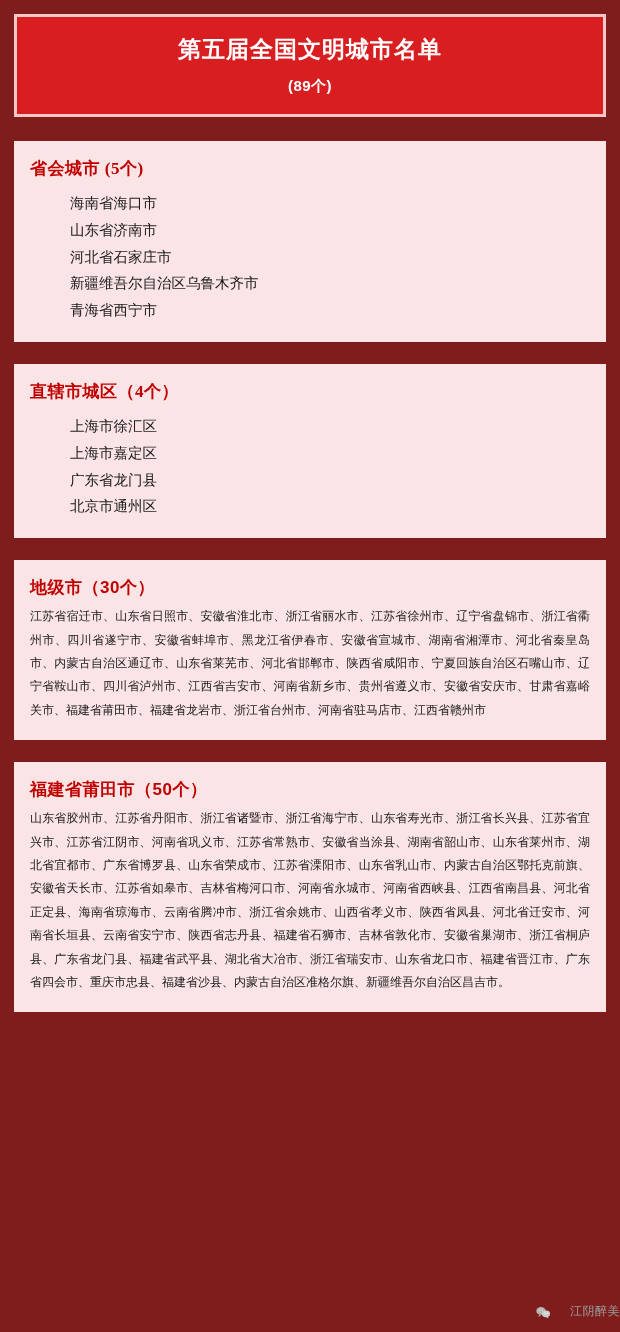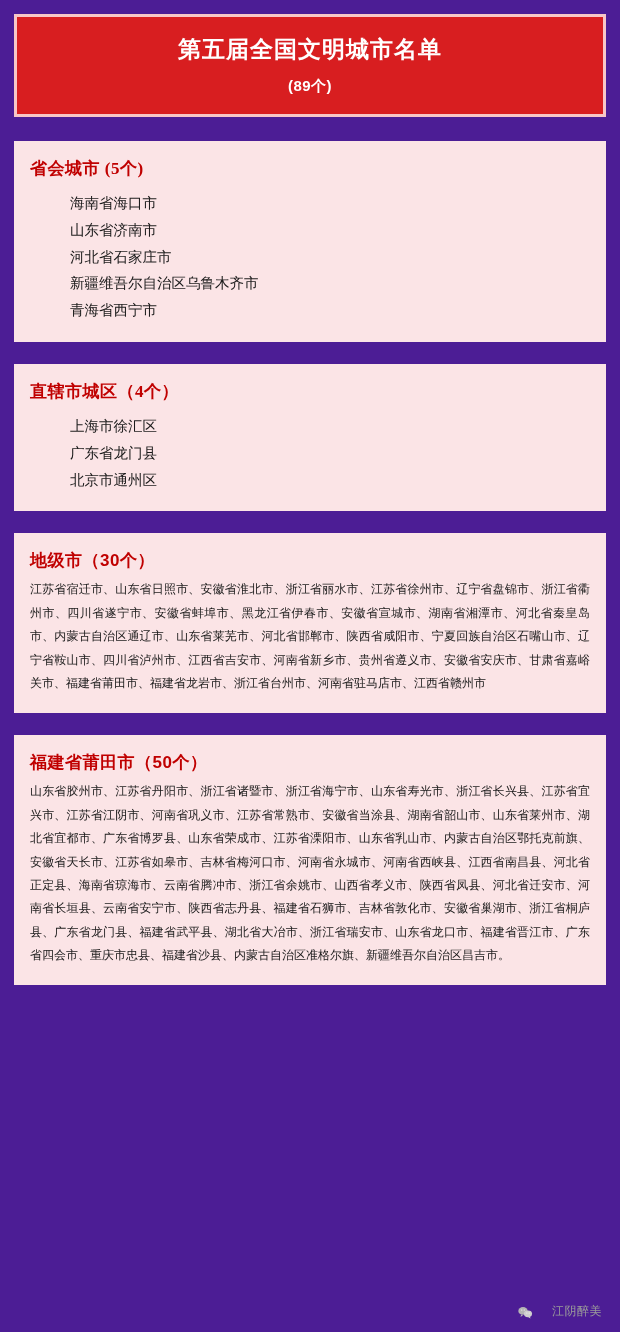--- a/index.html
+++ b/index.html
@@ -11,21 +11,21 @@
   body {
     width: 620px;
     height: 1332px;
     font-family: "Liberation Sans", "DejaVu Sans", sans-serif;
     position: relative;
     overflow: hidden;
   }
   .page {
     width: 620px;
     min-height: 1332px;
-    background: #4c1d95;
+    background: #7f1d1d;
     padding: 14px 14px 0 14px;
     position: relative;
   }
 
   
   .banner {
     background: #d81e20;
     border: 3px solid #f7c7c7;
     padding: 18px 10px 18px 10px;
     text-align: center;
@@ -73,21 +73,21 @@
     color: #1a1a1a;
     font-size: 12px;
     line-height: 1.95;
     text-align: justify;
   }
   .section.indented-list .section-title { margin-bottom: 10px; font-family: Liberation Serif, serif; }
 
   
   .footer {
     position: absolute;
-    right: 18px;
+    right: 0;
     bottom: 12px;
     display: flex;
     align-items: center;
     gap: 19px;
   }
   .wechat-icon {
     width: 15px;
     height: 13px;
     display: inline-block;
   }
@@ -115,20 +115,21 @@
       <li>河北省石家庄市</li>
       <li>新疆维吾尔自治区乌鲁木齐市</li>
       <li>青海省西宁市</li>
     </ul>
   </div>
 
   <div class="section indented-list">
     <div class="section-title">直辖市城区（4个）</div>
     <ul class="item-list">
       <li>上海市徐汇区</li>
+      <li>上海市嘉定区</li>
       <li>广东省龙门县</li>
       <li>北京市通州区</li>
     </ul>
   </div>
 
   <div class="section">
     <div class="section-title">地级市（30个）</div>
     <div class="paragraph">江苏省宿迁市、山东省日照市、安徽省淮北市、浙江省丽水市、江苏省徐州市、辽宁省盘锦市、浙江省衢州市、四川省遂宁市、安徽省蚌埠市、黑龙江省伊春市、安徽省宣城市、湖南省湘潭市、河北省秦皇岛市、内蒙古自治区通辽市、山东省莱芜市、河北省邯郸市、陕西省咸阳市、宁夏回族自治区石嘴山市、辽宁省鞍山市、四川省泸州市、江西省吉安市、河南省新乡市、贵州省遵义市、安徽省安庆市、甘肃省嘉峪关市、福建省莆田市、福建省龙岩市、浙江省台州市、河南省驻马店市、江西省赣州市</div>
   </div>
 

